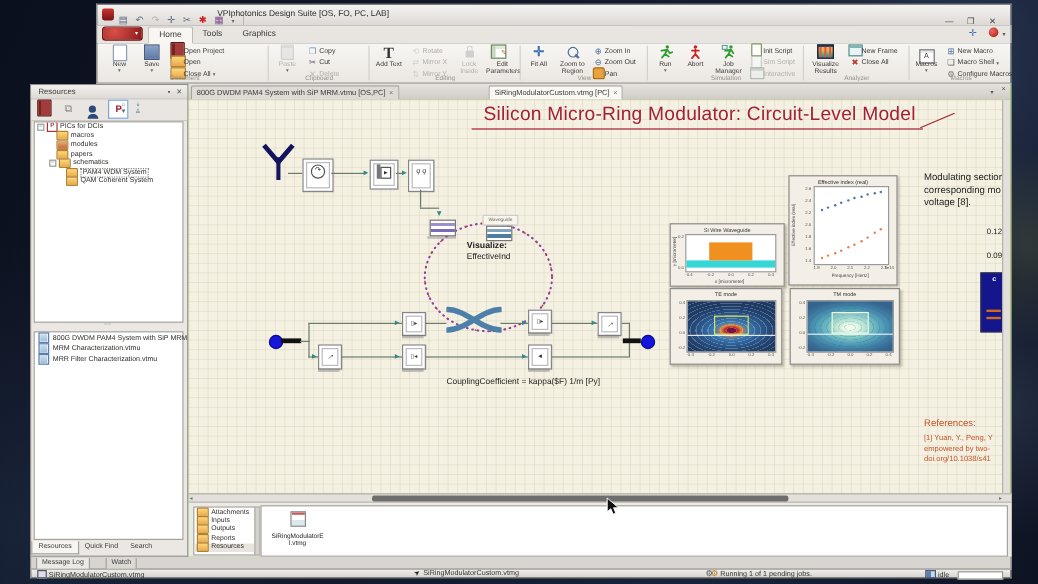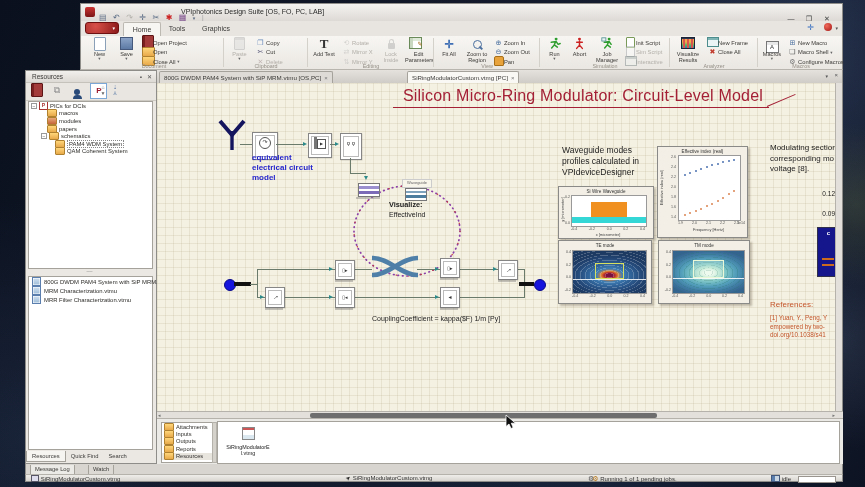--- a/index.html
+++ b/index.html
@@ -86,21 +86,21 @@
   #bottompanel{position:absolute;left:0;top:349px;width:686px;height:45px;background:#eceae6;}
   .foldbox{position:absolute;left:4px;top:3px;width:50px;height:39px;background:#fff;border:1px solid #a5a19b;font-size:5.7px;color:#2e2d2b;}
   .fbrow{display:flex;align-items:center;height:7.4px;padding-left:2px;white-space:nowrap;}
   .itemarea{position:absolute;left:60px;top:2px;right:3px;height:41px;background:#fff;border:1px solid #a5a19b;}
 
   
   .ctitle{font-size:16px;color:#a32035;text-align:center;letter-spacing:.2px;}
   .note{font-size:7px;color:#1c1c1c;line-height:9.5px;}
   .noteb{font-weight:bold;font-size:7.3px;}
   .bluenote{font-size:8px;font-weight:bold;color:#2525cc;line-height:10px;}
-  .orangenote{color:#c2552a;font-size:6.3px;line-height:8.6px;}
+  .orangenote{color:#c2552a;font-size:6.3px;line-height:8.6px;margin-top:48px;}
   .blk{position:absolute;background:#fff;border:1px solid #868686;box-shadow:.5px .5px 0 rgba(0,0,0,.15);}
   .blk .inner{position:absolute;inset:2px;border:1px solid #bbb;font-size:7px;line-height:11px;text-align:center;color:#333;}
   .i-att{display:inline-block;transform:rotate(-38deg);font-size:8px;color:#333;}
 
   .pframe{position:absolute;background:#f3efe6;border:1px solid #8a8a88;box-shadow:1.5px 1.5px 2px rgba(60,50,30,.3);}
   .ptitle{position:absolute;top:1.5px;left:0;right:0;text-align:center;font-size:4.6px;color:#333;}
   .pinner{position:absolute;background:#fff;border:1px solid #999;}
   .xticks{position:absolute;display:flex;justify-content:space-between;font-size:3.6px;color:#555;}
   .yticks{position:absolute;display:flex;flex-direction:column;justify-content:space-between;font-size:3.6px;color:#555;text-align:right;}
   .alab{position:absolute;font-size:3.9px;color:#444;text-align:center;}
@@ -446,25 +446,20 @@
       </div>
     <div class="wire" style="left:173px;top:61px;width:6px;height:1px;"></div>
     <div class="arr-r" style="left:178px;top:58.5px;"></div>
     <div class="blk" style="left:183px;top:50px;width:20px;height:25px;">
         <div class="inner"><span style="font-size:6px;">ϙ ϙ</span></div>
       </div>
     <div class="wire" style="left:193px;top:75px;width:1px;height:15px;"></div>
     <div class="wire" style="left:193px;top:90px;width:16px;height:1px;"></div>
     <div class="arr-d" style="left:206.5px;top:93px;"></div>
 
-    <div class="ab bluenote" style="left:95px;top:70px;">
-      <div>equivalent</div>
-        <div>electrical circuit</div>
-        <div>model</div>
-    </div>
 
     <svg class="ab" style="left:194px;top:100px;" width="112" height="96" viewBox="0 0 112 96">
       <ellipse cx="56" cy="48" rx="53" ry="45" fill="none" stroke="#8b3fa8" stroke-width="1.7" stroke-dasharray="0.6 3.9" stroke-linecap="round"></ellipse>
       <ellipse cx="56" cy="48" rx="53" ry="45" fill="none" stroke="#c03a3a" stroke-width="1.2" stroke-dasharray="0.5 12" stroke-linecap="round"></ellipse>
     </svg>
 
     <div class="ab" style="left:201px;top:100px;width:20px;height:12px;border:1px solid #777;background:linear-gradient(#fff 0 2px,#9c8fd0 2px 4.5px,#fff 4.5px 6.5px,#7a6ab8 6.5px 9.5px,#fff 9.5px 12px);"></div>
     <div class="smudge" style="left:199px;top:113.5px;width:24px;"></div>
 
     <div class="ab" style="left:245px;top:96px;width:28px;height:7px;font-size:4px;color:#666;text-align:center;border:.5px solid #ccc;background:#f8f5ea;line-height:6px;">Waveguide</div>
@@ -528,25 +523,20 @@
       </div>
     <div class="smudge" style="left:341px;top:196px;width:18px;"></div>
 
     <div class="ab" style="left:362px;top:199px;width:15px;height:4px;background:#111;"></div>
     <div class="ab" style="left:377px;top:196px;width:10px;height:10px;border-radius:50%;background:#1515dd;border:1px solid #0a0a8a;"></div>
 
     <div class="ab" style="left:215px;top:231px;width:200px;">
       <div class="note">CouplingCoefficient = kappa($F) 1/m [Py]</div>
     </div>
 
-    <div class="ab" style="left:405px;top:62px;width:135px;font-size:8.5px;color:#1c1c1c;line-height:11px;">
-      <div>Waveguide modes</div>
-        <div>profiles calculated in</div>
-        <div>VPIdeviceDesigner</div>
-    </div>
 
     <div class="pframe" style="left:401px;top:103px;width:94px;height:51px;">
       <div class="ptitle">Si Wire Waveguide</div>
       <div class="pinner" style="left:12px;top:8px;width:74px;height:30px;">
         <div class="ab" style="left:0;bottom:3px;width:74px;height:6px;background:#35d6d6;"></div>
         <div class="ab" style="left:19px;bottom:9px;width:36px;height:15px;background:#f09020;"></div>
       </div>
       <div class="yticks" style="left:2px;top:8px;width:9px;height:30px;">
           <span>0.2</span>
           <span>0.0</span>

